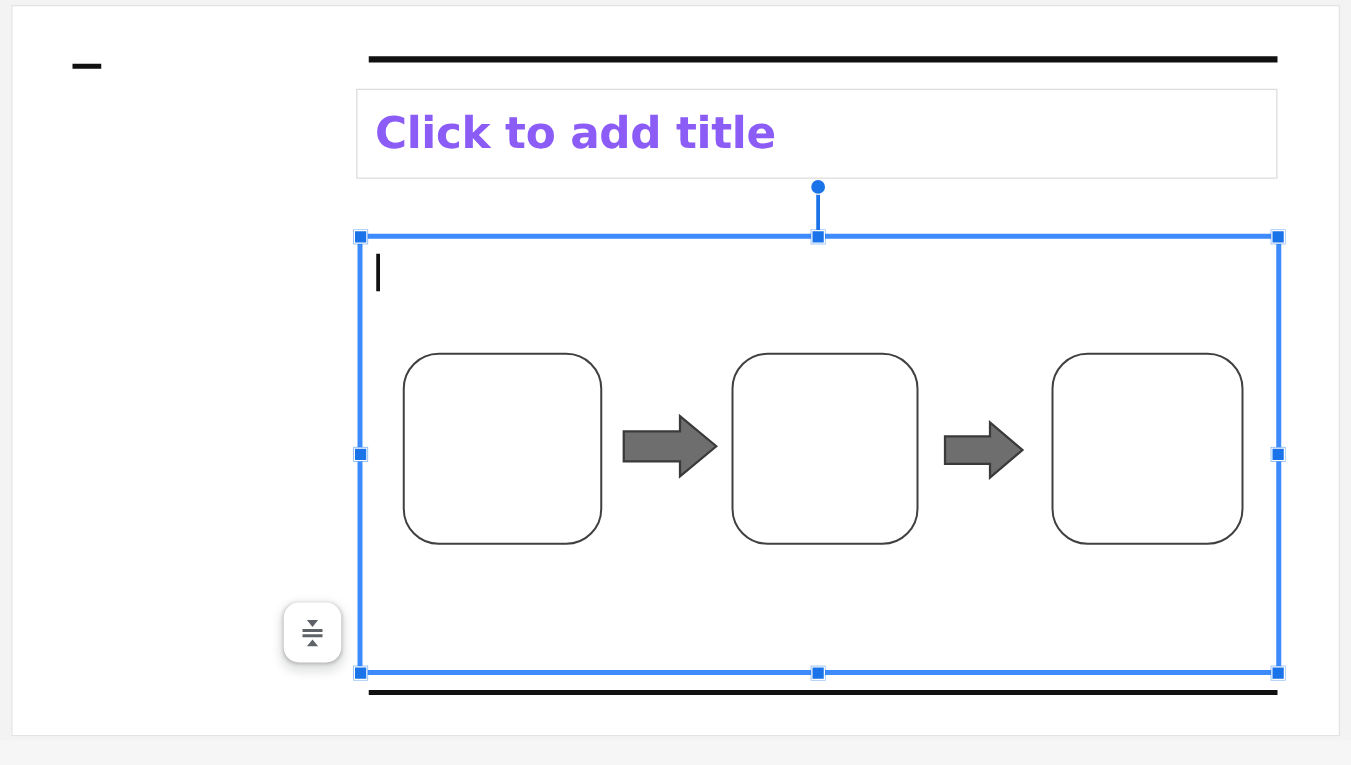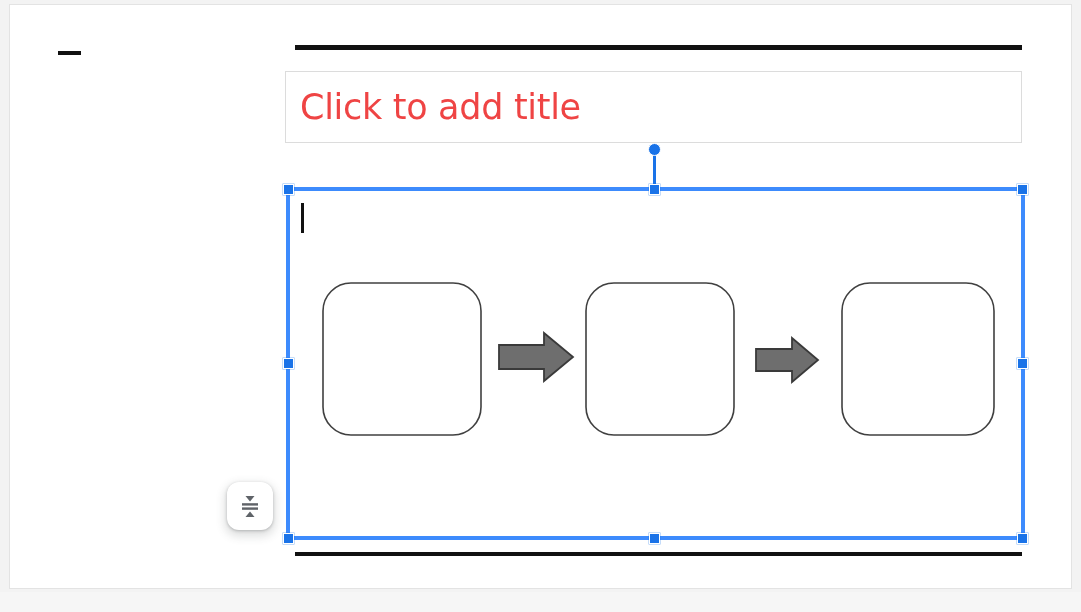--- a/index.html
+++ b/index.html
@@ -84,22 +84,22 @@
     border: 1px solid #dcdcdc;
     box-sizing: border-box;
     background: #ffffff;
     display: flex;
     align-items: center;
   }
   #title-text {
     margin-left: 14px;
     font-family: "DejaVu Sans", sans-serif;
     font-size: 35px;
-    font-weight: normal;
-    color: #ef4444;
+    font-weight: bold;
+    color: #8b5cf6;
     letter-spacing: -0.3px;
     white-space: nowrap;
   }
 
   
   #body-placeholder {
     position: absolute;
     left: 286px;
     top: 187px;
     width: 739px;

